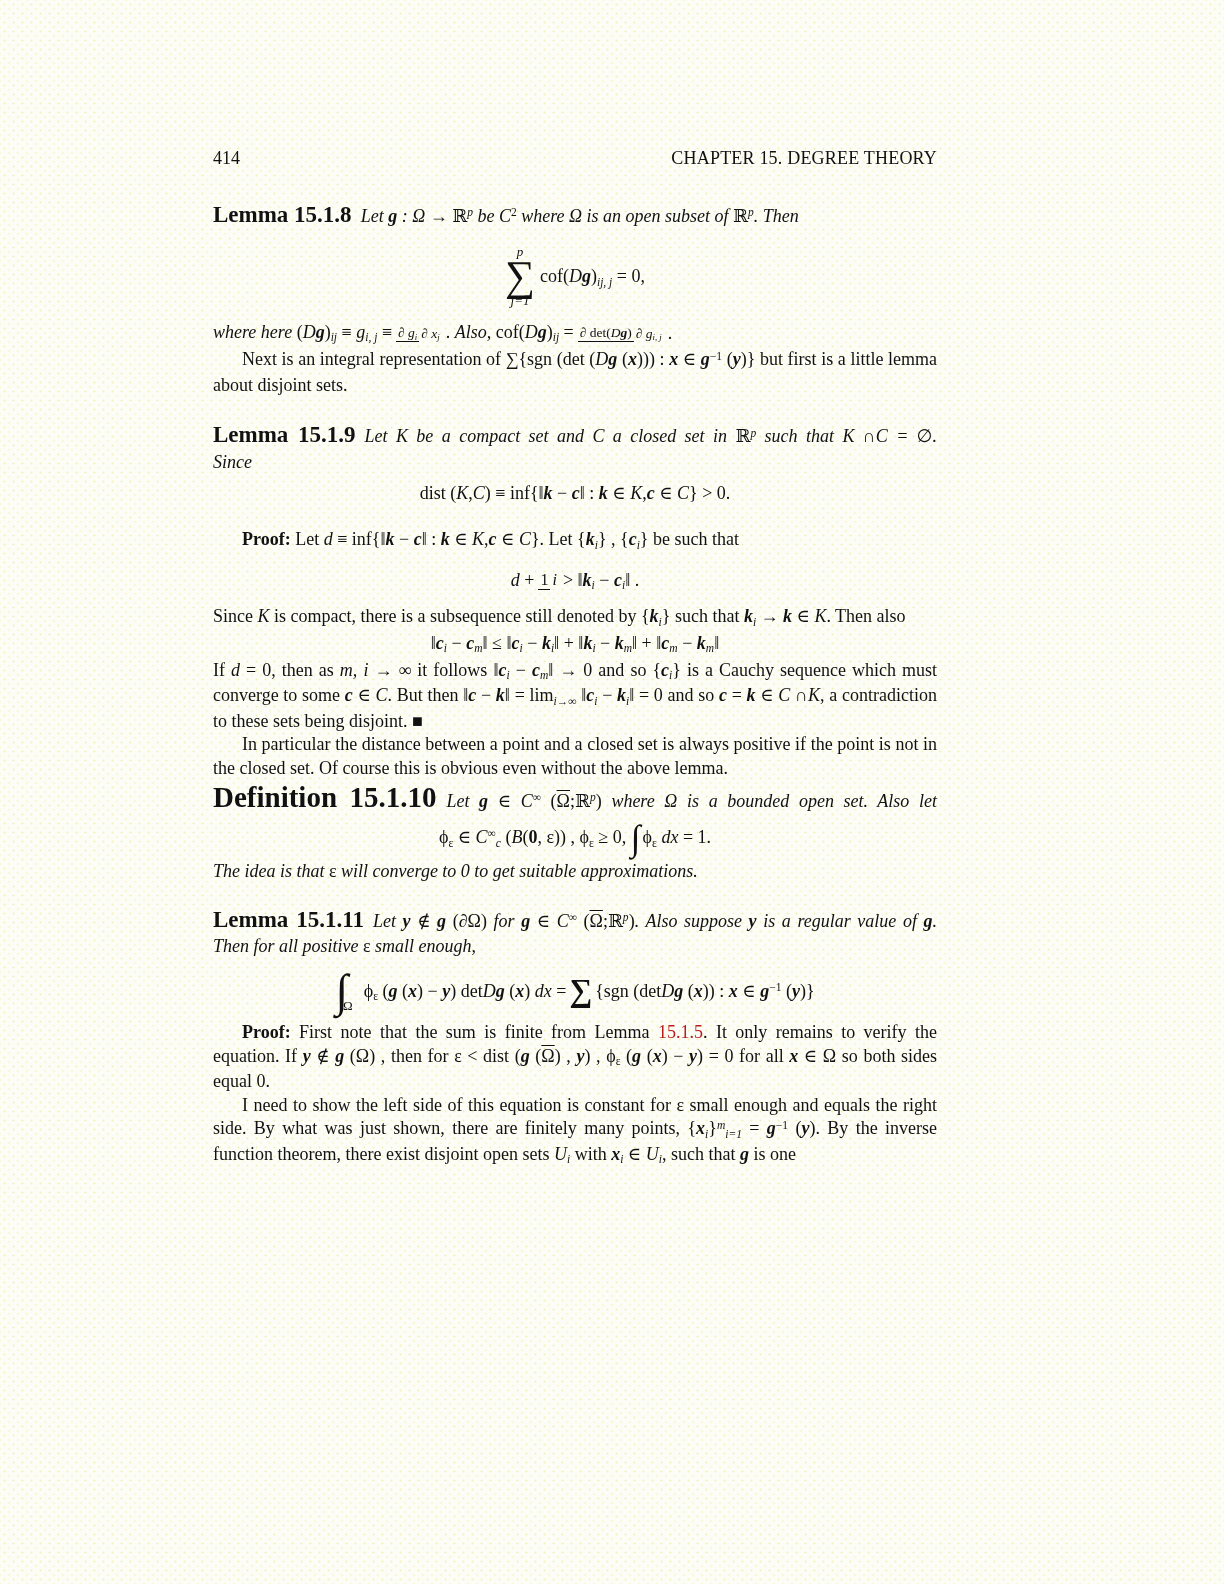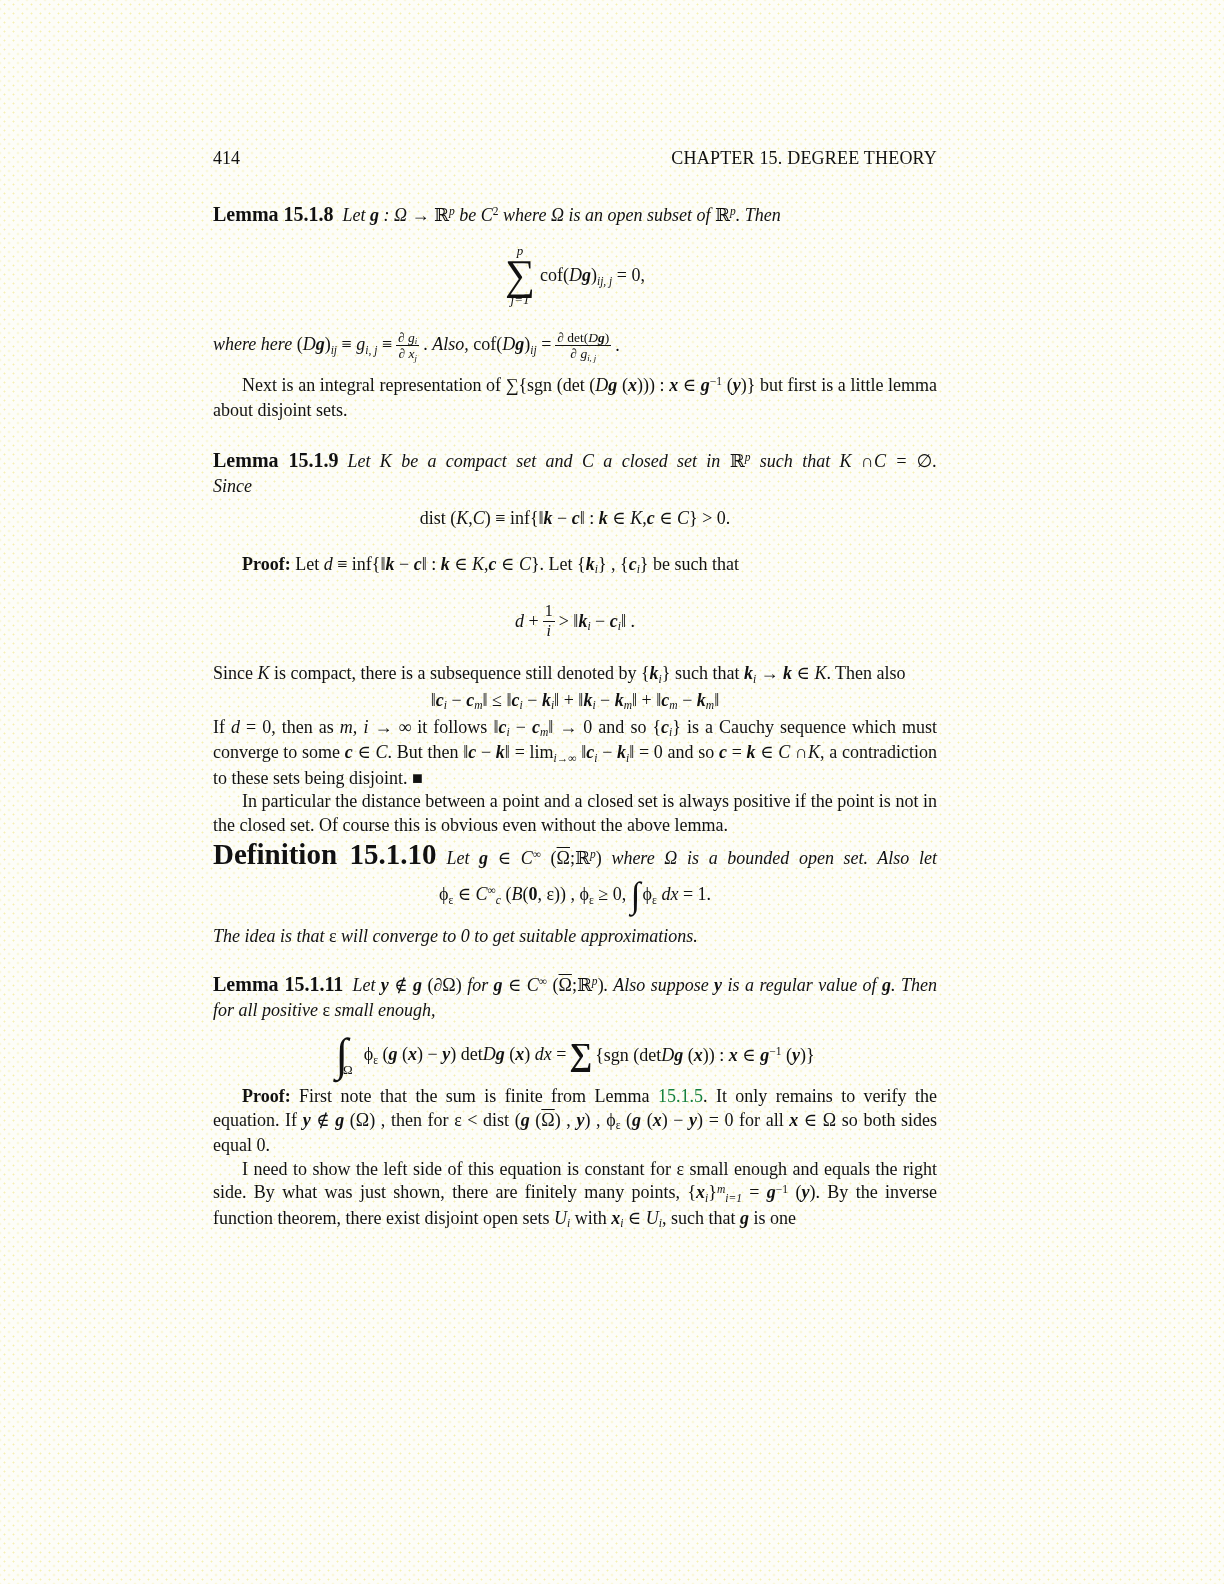--- a/index.html
+++ b/index.html
@@ -14,49 +14,49 @@
     font-family:"Liberation Serif","DejaVu Serif","DejaVu Sans",serif;
     color:#111111;
   }
   .page{position:relative;width:980px;height:1584px;overflow:hidden;text-decoration:underline;}
   .content{position:absolute;left:213px;top:148px;width:724px;}
   .hdr{display:flex;justify-content:space-between;align-items:baseline;font-size:18px;}
   .hdr .chap{letter-spacing:0.2px;}
   .para{font-size:18px;line-height:23.5px;text-align:justify;margin:0;}
   .indent{text-indent:29px;}
   .just-full{text-align-last:justify;}
-  .h-lemma{font-weight:bold;font-size:20px;padding-right:9px;}
+  .h-lemma{font-weight:bold;font-size:23px;padding-right:9px;}
   .h-def{font-weight:bold;font-size:29px;padding-right:10px;}
   .r-n{}
   .r-i{font-style:italic;}
   .r-b{font-weight:bold;}
   .r-bi{font-weight:bold;font-style:italic;}
   .r-sup{font-size:64%;position:relative;top:-0.5em;}
   .r-isup{font-size:64%;position:relative;top:-0.5em;font-style:italic;}
   .r-sub{font-size:64%;position:relative;top:0.3em;}
   .r-isub{font-size:64%;position:relative;top:0.3em;font-style:italic;}
-  .r-link{color:#15803d;cursor:pointer;}
+  .r-link{color:#b91c1c;cursor:pointer;}
   .r-big{font-size:200%;line-height:0;vertical-align:-0.18em;padding-right:2px;}
   .r-ov{text-decoration:overline;}
   .eq{font-size:18px;text-align:center;}
   .eq-flex{display:flex;justify-content:center;align-items:center;}
   .sumstack{display:inline-flex;flex-direction:column;align-items:center;line-height:1;margin-right:5px;}
   .sumstack .lim{font-size:13px;font-style:italic;line-height:1.1;}
   .sumstack .sym{font-size:42px;line-height:0.85;}
-  .frac{display:inline-flex;flex-direction:column;align-items:center;vertical-align:middle;margin:10px 4px;line-height:1.15;}
+  .frac{display:inline-flex;align-items:center;vertical-align:middle;margin:3px 4px;line-height:1.15;}
   .frac .fr-num{border-bottom:1.2px solid #111;padding:0 2px;}
   .frac .fr-den{padding:0 2px;}
   .frac-sm{font-size:13.5px;}
   .frac-md{font-size:16px;}
   .mathline{display:flex;align-items:center;flex-wrap:wrap;}
   .intgroup{display:inline-block;position:relative;margin-right:6px;}
   .intsym{font-size:46px;line-height:0.8;vertical-align:-10px;}
   .intsub{font-size:13px;position:relative;top:14px;left:-5px;}
   .bigsum{font-size:32px;line-height:0.8;font-weight:bold;margin:0 3px;vertical-align:-4px;}
-  .sp8{margin-top:20px;}  .sp10{margin-top:10px;}  .sp14{margin-top:2px;}
+  .sp8{margin-top:12px;}  .sp10{margin-top:10px;}  .sp14{margin-top:2px;}
   .sp16{margin-top:24px;} .sp24{margin-top:24px;}
   .sp26{margin-top:26px;} .sp34{margin-top:34px;}
   .eqpad{margin-top:14px;margin-bottom:12px;}
   .eqpad-sm{margin-top:8px;margin-bottom:8px;}
 </style>
 </head>
 <body>
 
 <div class="page">
   <div class="content">

